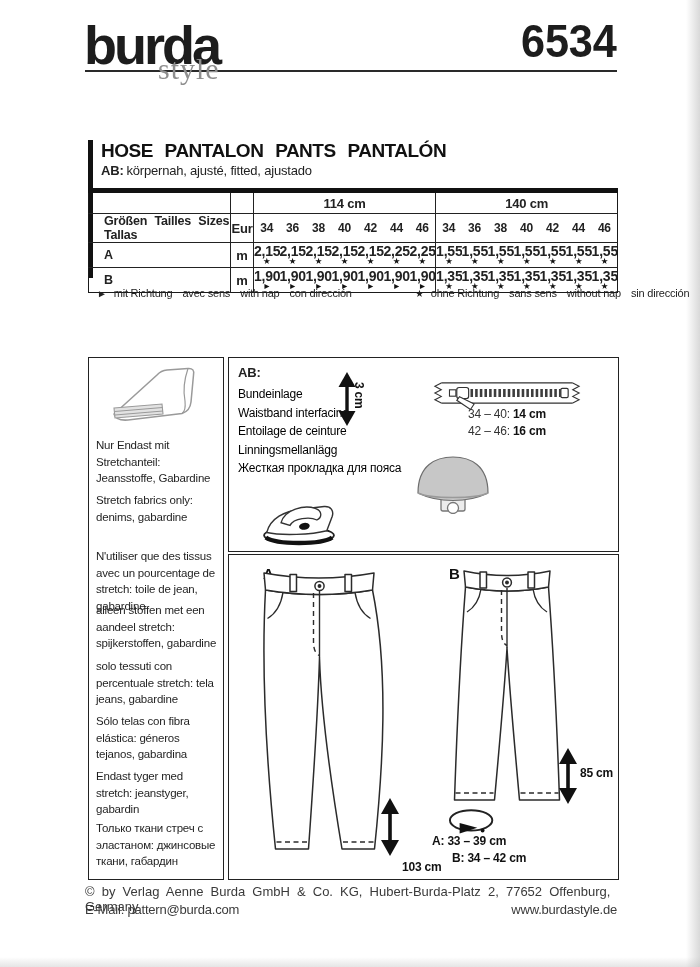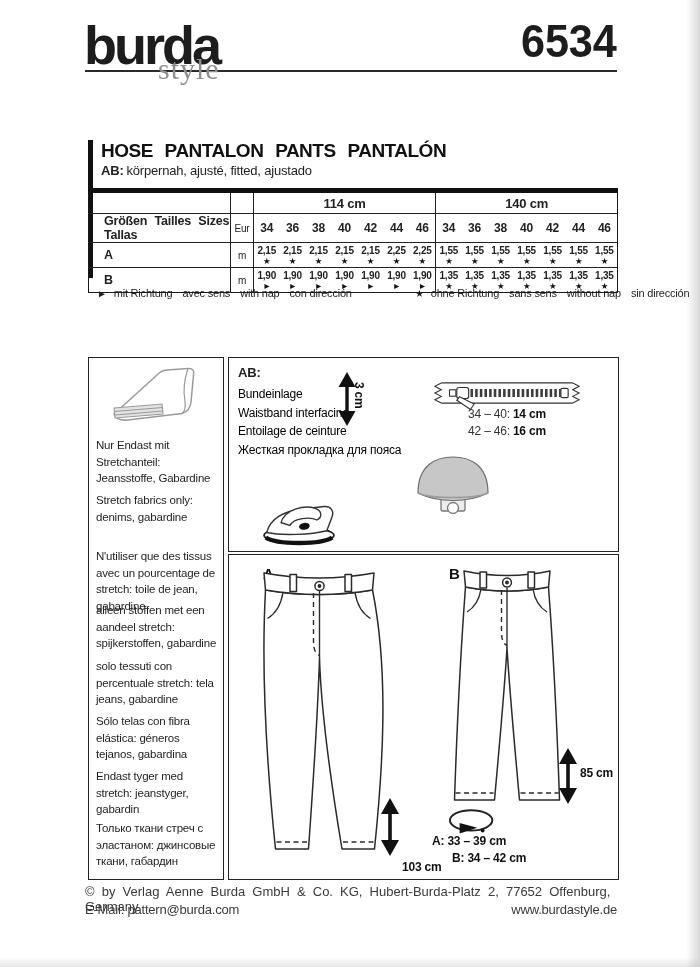--- a/index.html
+++ b/index.html
@@ -21,25 +21,25 @@
   .doc-subtitle b{margin-right:3px;}
   
   #fabric-table{border-collapse:collapse;table-layout:fixed;width:529px;
     border:1.6px solid #1a1a1a;border-top:5px solid #111;}
   #fabric-table td{border-bottom:1.3px solid #222;padding:0;text-align:center;vertical-align:middle;overflow:hidden;}
   #fabric-table tr:last-child td{border-bottom:none;}
   #fabric-table tr.r0 td{height:20px;margin-top:20px;}
   #fabric-table tr.hdr td{height:19px;}
   #fabric-table tr.val td{height:24px;}
   #fabric-table td.lab{text-align:left;padding-left:15px;font-weight:700;font-size:12.5px;word-spacing:4px;}
-  #fabric-table td.eur{border-left:1.3px solid #222;border-right:1.3px solid #222;font-weight:400;font-size:10px;}
+  #fabric-table td.eur{border-left:1.3px solid #222;border-right:1.3px solid #222;font-weight:700;font-size:13px;}
   #fabric-table td.grp{font-weight:700;font-size:13px;}
   #fabric-table td.gl{border-left:1.3px solid #222;}
   #fabric-table td.sz{font-weight:700;font-size:12px;}
-  #fabric-table .v{display:block;font-size:10px;font-weight:700;line-height:12px;margin-top:1px;}
+  #fabric-table .v{display:block;font-size:14px;font-weight:700;line-height:12px;margin-top:1px;}
   #fabric-table .s{display:block;font-size:8.5px;line-height:9px;color:#111;}
   
   .legend-item{font-size:11px;color:#222;white-space:nowrap;}
   .legend-item .sym{margin-right:7px;font-size:10px;}
   .legend-item .term{margin-right:10px;}
   
   .frame{border:1.6px solid #222;background:#fff;}
   .advice{font-size:11.5px;line-height:16.5px;color:#1f1f1f;}
   .notion-line{font-size:12px;line-height:18.5px;color:#000000;}
   .notion-head{font-size:13px;font-weight:700;}
@@ -258,20 +258,21 @@
 <div class="abs advice" style="left:96px;top:713px;width:120px;">Sólo telas con fibra elástica: géneros tejanos, gabardina</div>
 <div class="abs advice" style="left:96px;top:768px;width:120px;">Endast tyger med stretch: jeanstyger, gabardin</div>
 <div class="abs advice" style="left:96px;top:820px;width:122px;">Только ткани стреч с эластаном: джинсовые ткани, габардин</div>
 
 <div class="abs frame" style="left:228px;top:357px;width:389px;height:193px;"></div>
 <div class="abs notion-head" style="left:238px;top:365px;">AB:</div>
 <div class="abs" style="left:238px;top:385px;">
   <div class="notion-line">Bundeinlage</div>
   <div class="notion-line">Waistband interfacing</div>
   <div class="notion-line">Entoilage de ceinture</div>
+  <div class="notion-line">Linningsmellanlägg</div>
   <div class="notion-line">Жесткая прокладка для пояса</div>
 </div>
 <svg class="abs" style="left:336px;top:372px;" width="22" height="54" viewBox="0 0 22 54">
   <polygon points="11,0 2.5,15 19.5,15" fill="#111"></polygon>
   <polygon points="11,54 2.5,39 19.5,39" fill="#111"></polygon>
   <rect x="9.3" y="12" width="3.4" height="30" fill="#111"></rect>
 </svg>
 <div class="abs vertical-text" style="left:352px;top:382px;">3 cm</div>
 
 <svg class="abs" style="left:426px;top:372px;" width="162" height="42" viewBox="0 0 170 46">

